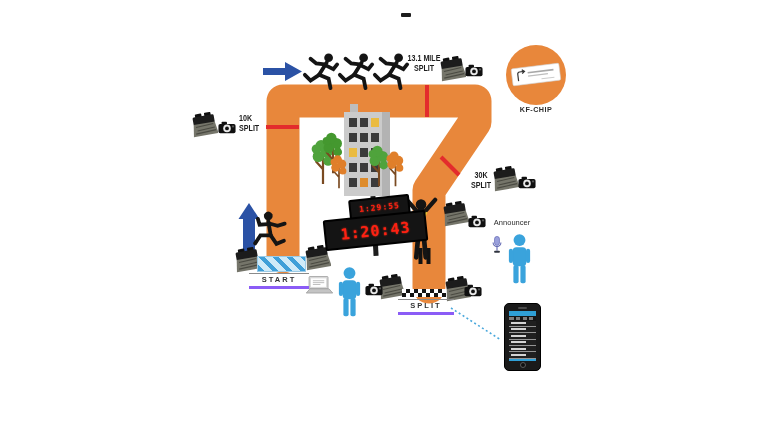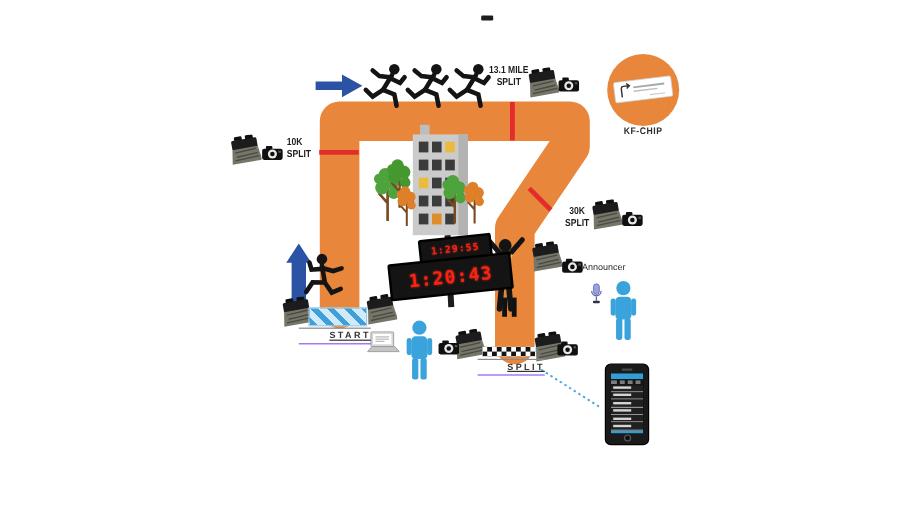--- a/index.html
+++ b/index.html
@@ -4,34 +4,34 @@
 <style>
   html,body{margin:0;padding:0;background:#fff;}
   .canvas{position:relative;width:768px;height:431px;background:#ffffff;overflow:hidden;
           font-family:"Liberation Sans",sans-serif;}
   .abs{position:absolute;}
   svg{display:block;}
   .cond{font-weight:700;color:#1d1d1d;}
   .split{font-size:8.5px;line-height:1.18;text-align:center;letter-spacing:0;
          transform:scaleX(.84);transform-origin:center top;white-space:nowrap;}
   .split.left{text-align:left;transform-origin:left top;}
-  .gate-label{border-top:1px solid #8a8a8a;border-bottom:1px solid #8b5cf6;text-align:right;
-              font-size:7.5px;font-weight:700;letter-spacing:2px;color:#333;padding:1px 0 2px;text-decoration:underline;}
+  .gate-label{border-top:1px solid #8a8a8a;border-bottom:3px solid #8b5cf6;text-align:center;
+              font-size:7.5px;font-weight:700;letter-spacing:2px;color:#333;padding:1px 0 2px;}
   .mat{background:repeating-linear-gradient(45deg,#3f9fd8 0 4.5px,#cfeaf8 4.5px 10px);
        border:1px solid #9ccbe6;}
   .checker{background-color:#fff;
            background-image:conic-gradient(#141414 90deg,#fff 90deg 180deg,#141414 180deg 270deg,#fff 270deg);
            background-size:8px 8px;}
   .timer-panel{background:#141414;border:2px solid #000;border-radius:2px;color:#FF2012;
                font-family:"DejaVu Sans Mono",monospace;font-weight:700;display:flex;
                align-items:center;justify-content:center;letter-spacing:1px;
                text-shadow:0 0 2px rgba(255,60,30,.85);}
   .kf-label{font-size:8px;font-weight:700;color:#2d2d2d;letter-spacing:.5px;text-align:center;
             transform:scaleX(.9);transform-origin:center top;}
-  .announcer{font-size:7.5px;color:#2b2b2b;text-align:left;}
+  .announcer{font-size:7.5px;color:#2b2b2b;text-align:center;}
   .lr-line{font-size:8px;font-weight:700;color:#4a4a4a;letter-spacing:1.2px;
            transform:scaleX(.88);transform-origin:left top;white-space:nowrap;}
   .lr-row{display:flex;align-items:center;gap:3px;}
   .brand-chip{color:#ffffff;font-size:7px;font-weight:700;padding:1.5px 3px 2px;letter-spacing:.4px;
               line-height:1;}
   .phone{width:35px;height:66px;background:#1a1a1a;border:1px solid #000;border-radius:5px;}
   .phone-ear{position:absolute;left:13px;top:3px;width:9px;height:2px;background:#4a4a4a;border-radius:1px;}
   .phone-screen{position:absolute;left:3.5px;top:7px;width:27px;height:50px;background:#060606;overflow:hidden;}
   .scr-head{height:5px;background:#2F9FD6;}
   .scr-tabs{height:4.5px;background:#161616;

